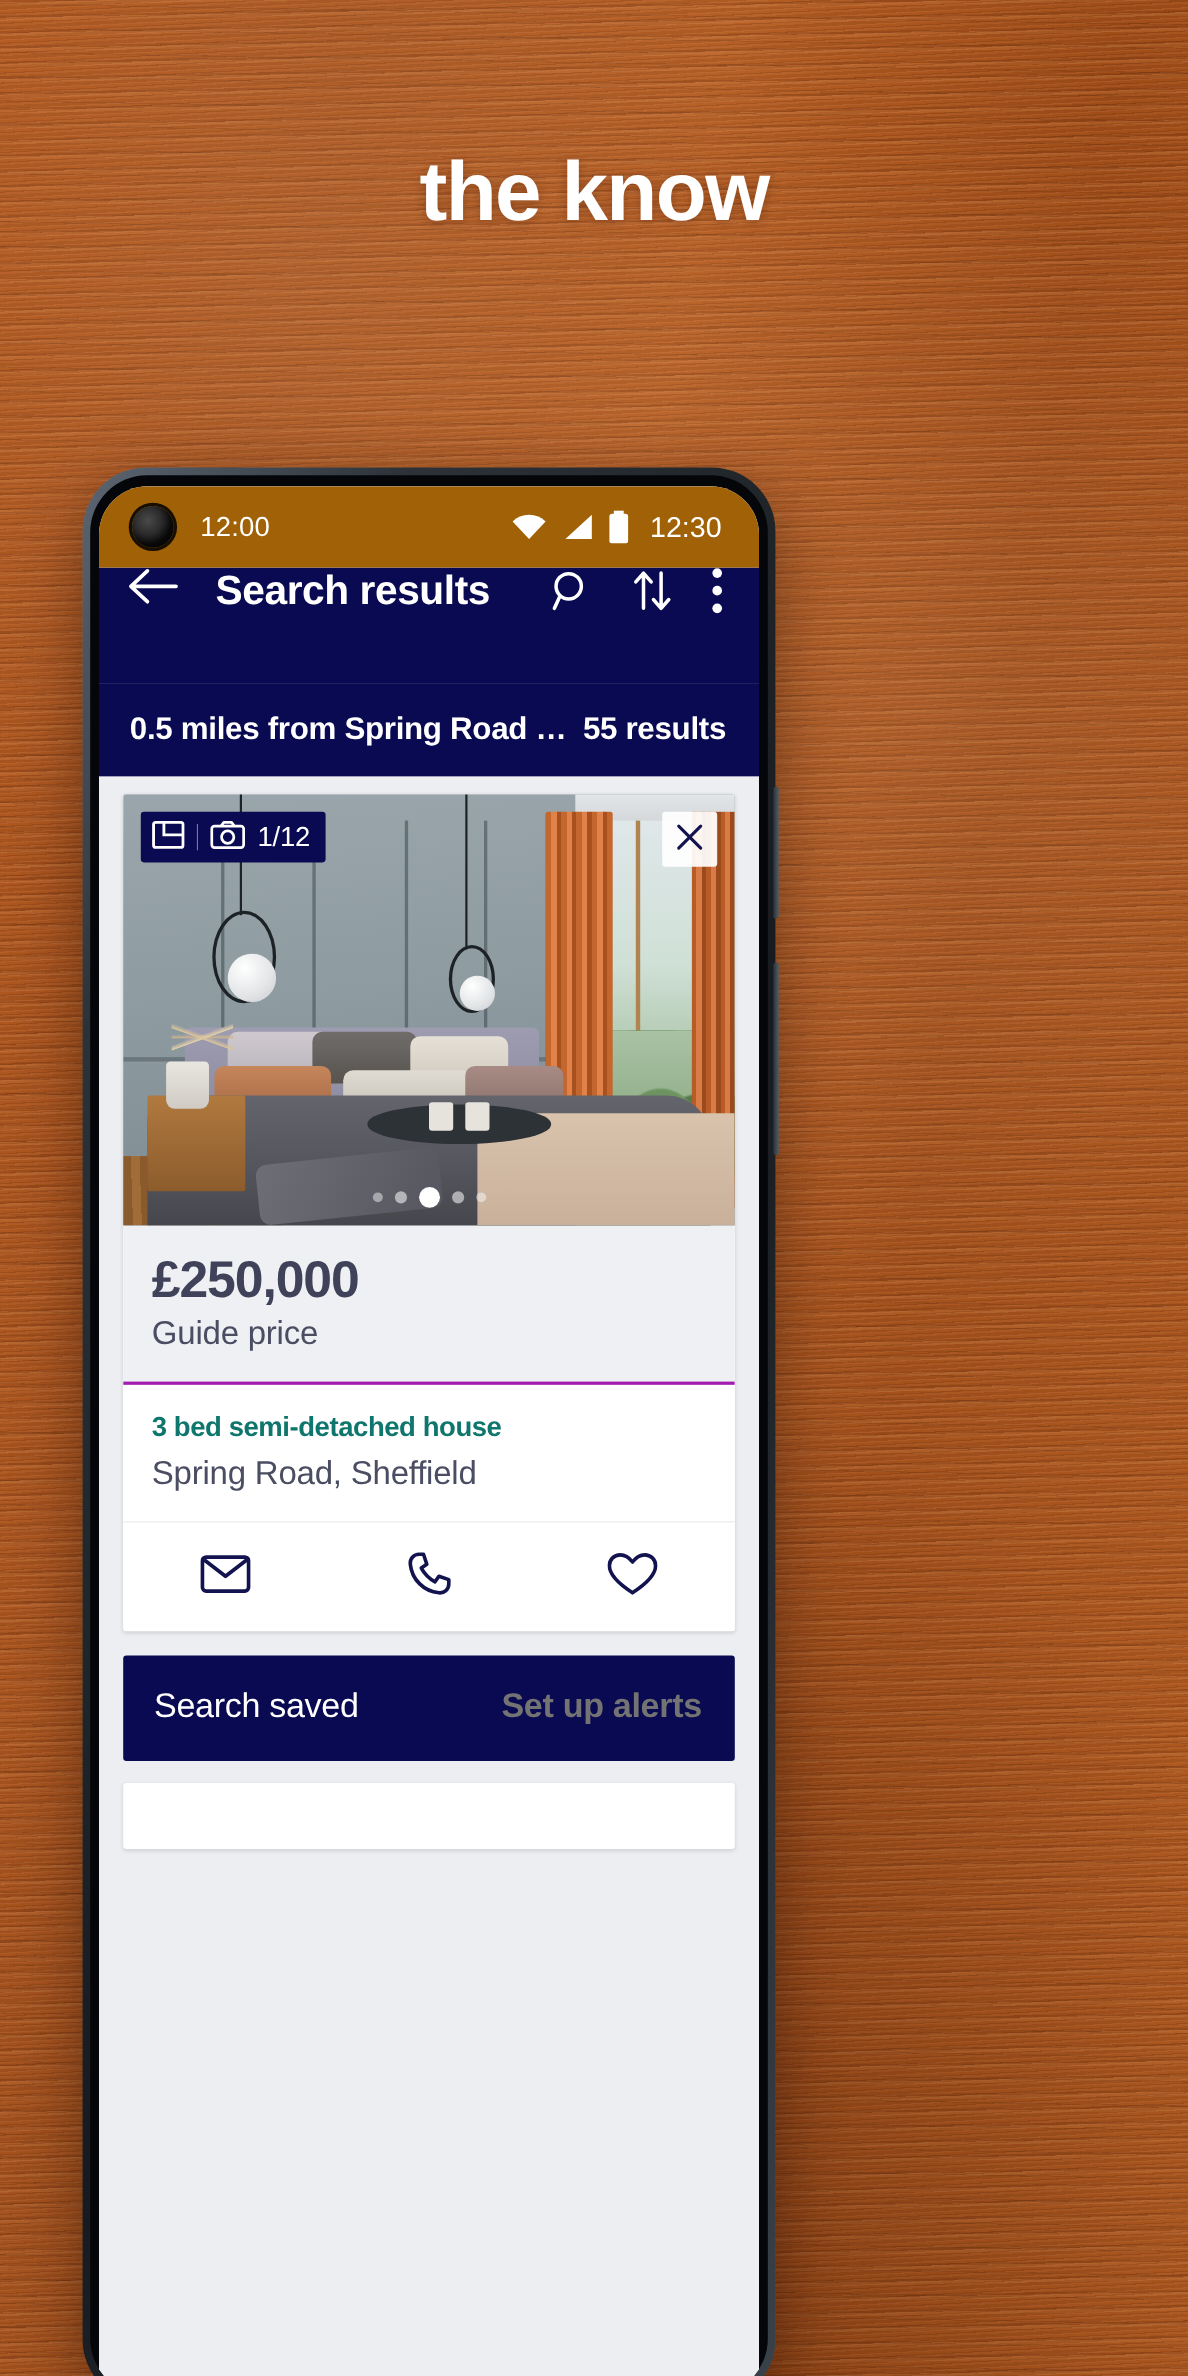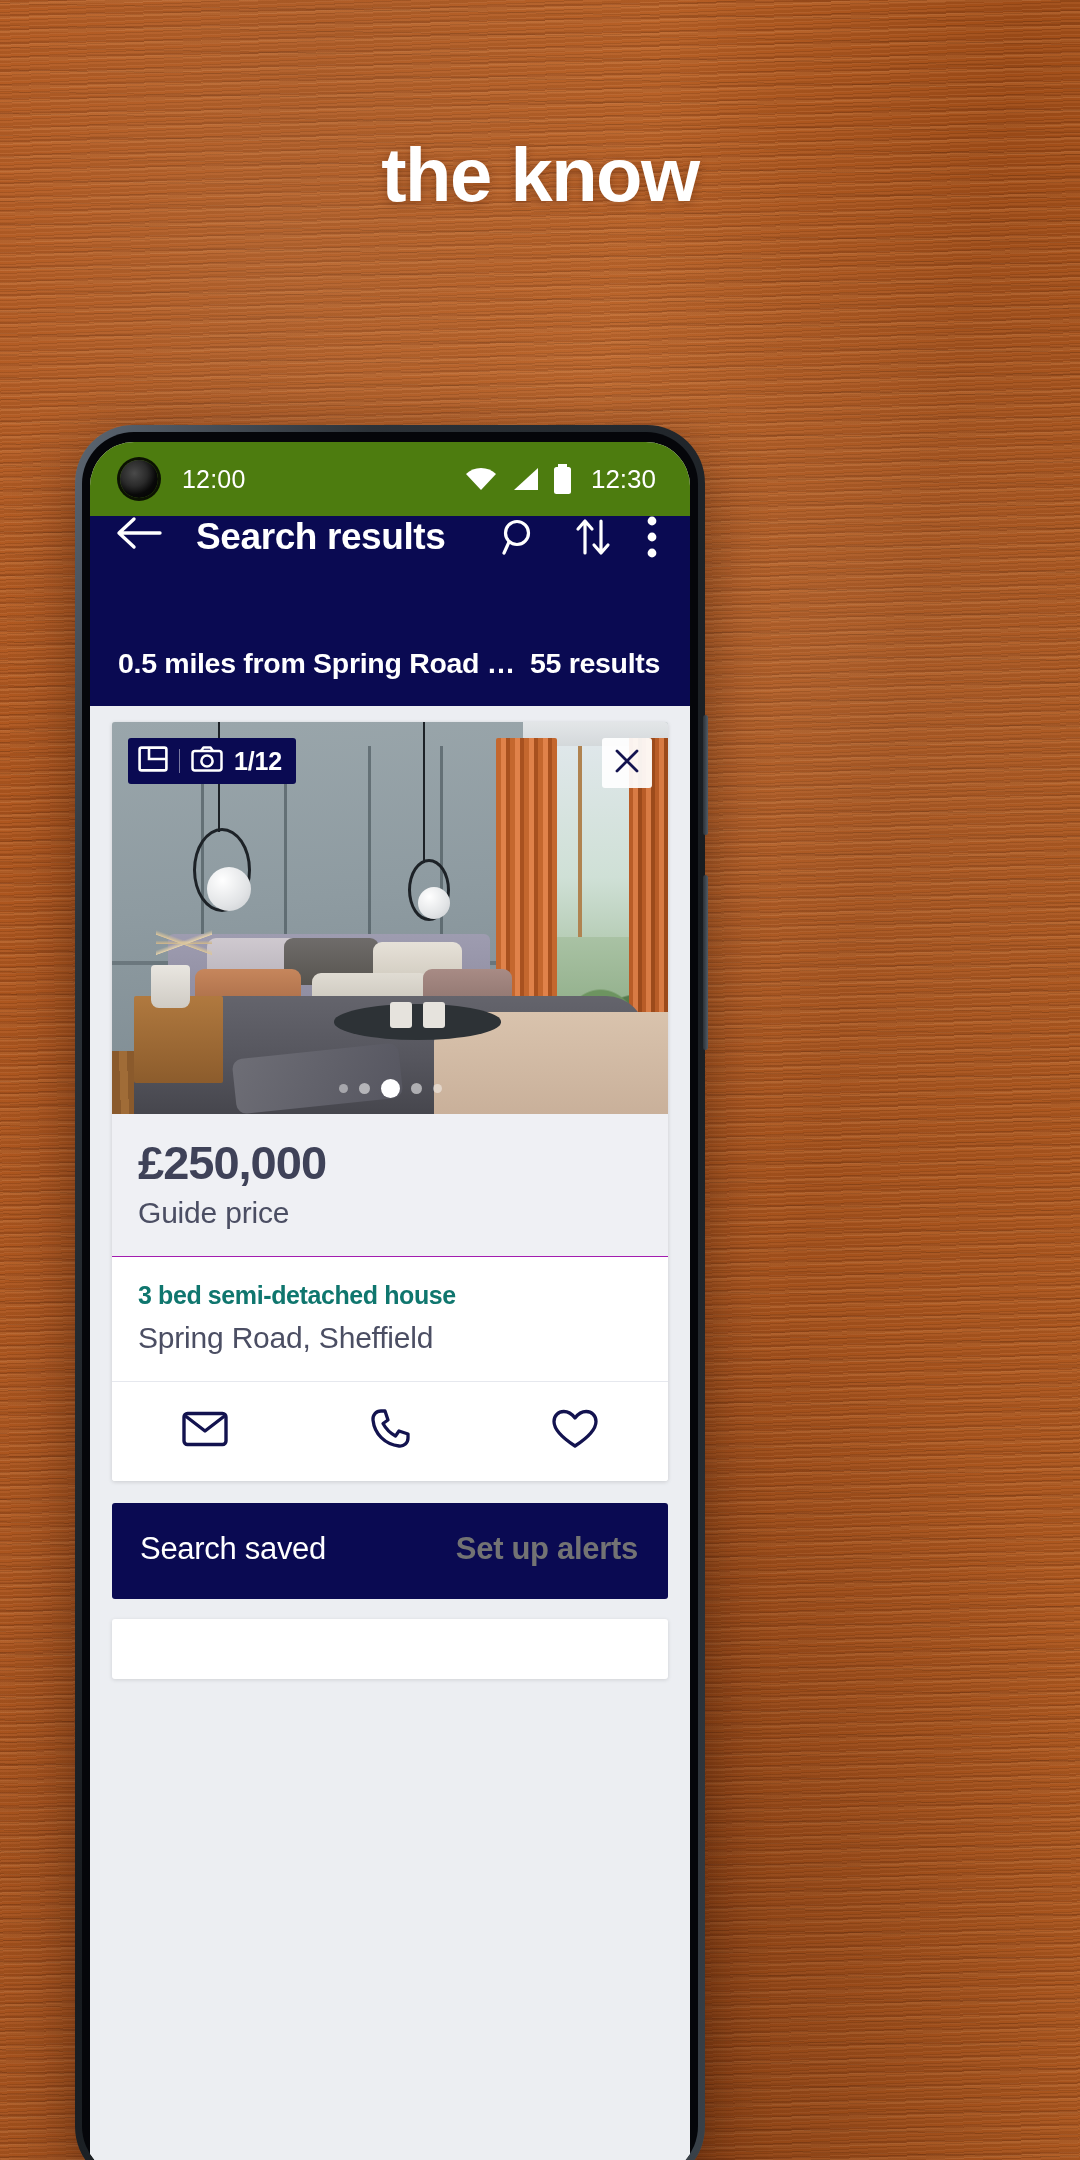--- a/index.html
+++ b/index.html
@@ -80,21 +80,21 @@
   .btn-side{
     position:absolute; right:-3px; width:5px;
     background:linear-gradient(90deg,#2b3137,#525b65);
     border-radius:3px;
   }
   .btn-vol{ top:290px; height:120px; }
   .btn-pow{ top:450px; height:175px; }
 
   
   .statusbar{
-    height:74px; background:#4d7c0f;
+    height:74px; background:#a16207;
     display:flex; align-items:center;
     padding:0 34px 0 30px;
     position:relative;
   }
   .punch-hole{
     width:38px; height:38px; border-radius:50%;
     background:radial-gradient(circle at 38% 35%, #4a4a4a 0%, #2a2a2a 38%, #090909 62%, #000 100%);
     box-shadow:0 0 0 3px rgba(0,0,0,0.85);
     flex:0 0 auto;
   }
@@ -255,39 +255,39 @@
   }
 
   
   .photo-badge{
     position:absolute; top:16px; left:16px;
     background:#0a0a52; color:#fff;
     height:46px; display:flex; align-items:center;
     padding:0 14px 0 10px; gap:11px; border-radius:3px;
   }
   .photo-badge .sep{ width:1px; height:24px; background:rgba(255,255,255,0.45); }
-  .photo-badge .count{ font-size:25px; font-weight:bold; letter-spacing:-0.2px;text-align:right; }
+  .photo-badge .count{ font-size:25px; font-weight:normal; letter-spacing:-0.2px;text-align:right; }
   .photo-close{
     position:absolute; top:16px; right:16px;
     width:50px; height:50px; border-radius:3px;
     background:rgba(255,255,255,0.92);
     display:flex; align-items:center; justify-content:center;
   }
   .dots{
     position:absolute; bottom:16px; left:0; width:100%;
     display:flex; justify-content:center; align-items:center; gap:11px;
   }
   .dot{ width:11px; height:11px; border-radius:50%; background:rgba(255,255,255,0.55); }
   .dot.sm{ width:9px; height:9px; background:rgba(255,255,255,0.45); }
   .dot.active{ width:19px; height:19px; background:#fff; }
 
   
   .price-block{
     background:#eff0f4; padding:24px 26px 26px 26px;
-    border-bottom:1px solid #a21caf;
+    border-bottom:3px solid #a21caf;
   }
   .price{ font-size:47px; font-weight:bold; color:#3f4258; letter-spacing:-1px; line-height:1.06; }
   .price-sub{ font-size:30px; color:#4b4e63; margin-top:8px; letter-spacing:-0.2px; }
 
   
   .detail-block{ background:#fff; padding:24px 26px 26px 26px; }
   .det-title{ font-size:25px; font-weight:bold; color:#0f766e; letter-spacing:-0.4px; }
   .det-addr{ font-size:30px; color:#4b4e63; margin-top:11px; letter-spacing:-0.2px; }
 
   

